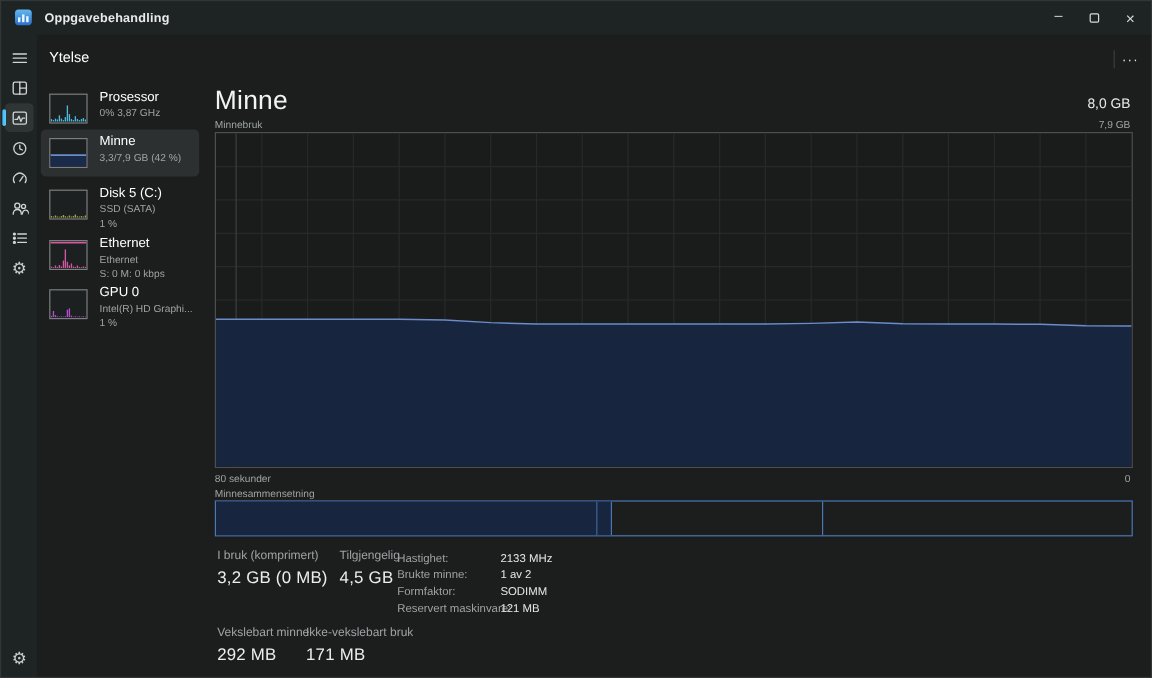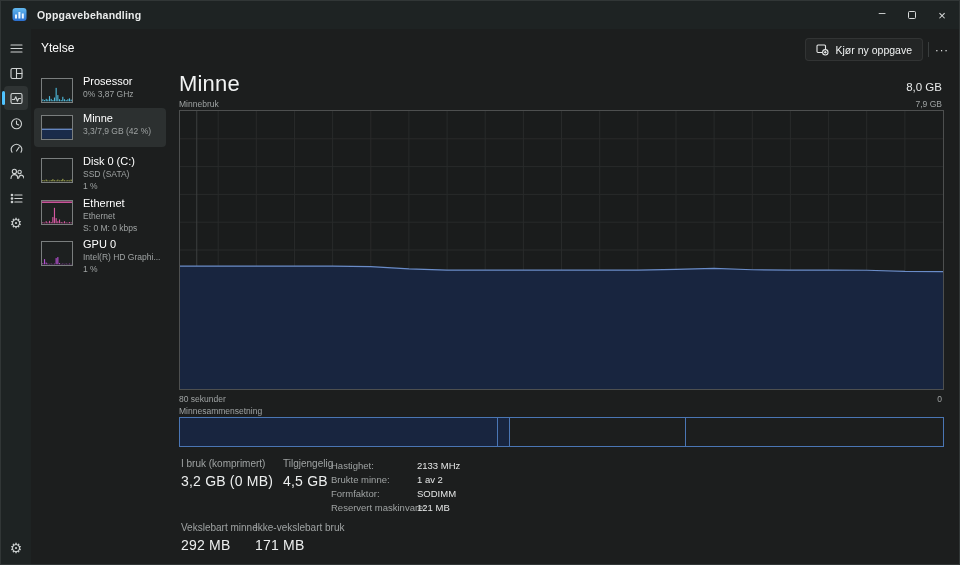--- a/index.html
+++ b/index.html
@@ -154,29 +154,20 @@
     </div>
     <div class="rail-btn" style="top:507px">
       <span class="gear-glyph">⚙</span>
     </div>
   </div>
 
   <div class="content">
 
     <span class="page-title">Ytelse</span>
 
-    <div class="run-task-btn">
-      <svg width="13" height="13" viewBox="0 0 13 13">
-          <rect x="1" y="2" width="8.5" height="7.5" rx="1"></rect>
-          <circle cx="9.3" cy="9.3" r="2.7" fill="#1c1e1e"></circle>
-          <line x1="9.3" y1="8" x2="9.3" y2="10.6"></line>
-          <line x1="8" y1="9.3" x2="10.6" y2="9.3"></line>
-        </svg>
-      <span>Kjør ny oppgave</span>
-    </div>
     <div class="hdr-divider"></div>
     <div class="more-btn">
       <span>···</span>
     </div>
 
     <div>
       <div class="metric-item" style="top:42px;height:36px">
         <span class="thumb">
             <svg viewBox="0 0 32 24" width="30" height="23">
               <rect x="0.3" y="21.3" width="1.2" height="2.2" fill="#4db8d8"></rect>
@@ -233,21 +224,21 @@
               <rect x="19.9" y="22.2" width="1.2" height="1.3" fill="#a3a84e"></rect>
               <rect x="21.6" y="20.9" width="1.2" height="2.6" fill="#a3a84e"></rect>
               <rect x="23.4" y="22.4" width="1.2" height="1.1" fill="#a3a84e"></rect>
               <rect x="25.2" y="22.6" width="1.2" height="0.9" fill="#a3a84e"></rect>
               <rect x="27.0" y="22.2" width="1.2" height="1.3" fill="#a3a84e"></rect>
               <rect x="28.7" y="22.6" width="1.2" height="0.9" fill="#a3a84e"></rect>
               <rect x="30.5" y="21.7" width="1.2" height="1.8" fill="#a3a84e"></rect>
             </svg>
           </span>
         <div class="metric-text">
-          <div class="metric-title nowrap">Disk 0 (C:)</div>
+          <div class="metric-title nowrap">Disk 5 (C:)</div>
           <div class="metric-line nowrap">SSD (SATA)</div>
           <div class="metric-line nowrap">1 %</div>
         </div>
       </div>
       <div class="metric-item" style="top:164px;height:40px">
         <span class="thumb">
             <svg viewBox="0 0 32 24" width="30" height="23">
               <rect x="0.3" y="22.4" width="1.2" height="1.1" fill="#d457a0"></rect>
               <rect x="2.1" y="22.8" width="1.2" height="0.7" fill="#d457a0"></rect>
               <rect x="3.9" y="21.3" width="1.2" height="2.2" fill="#d457a0"></rect>

